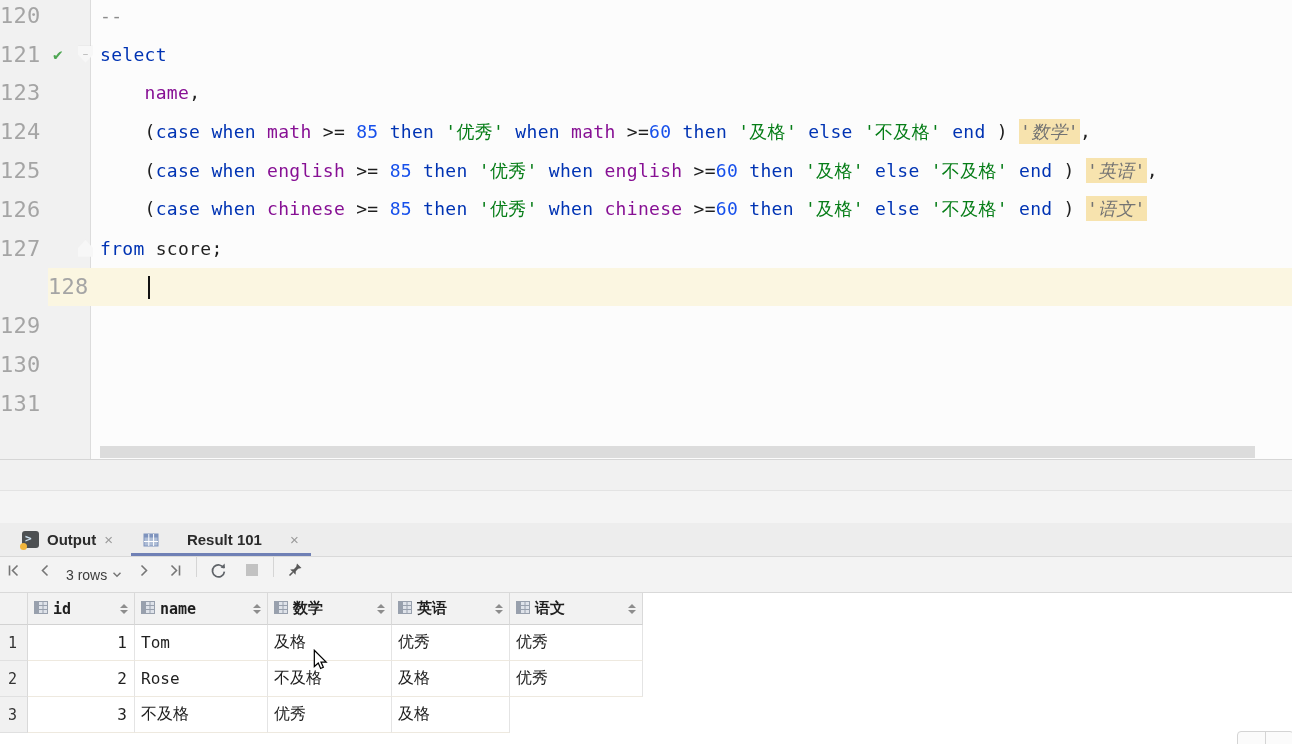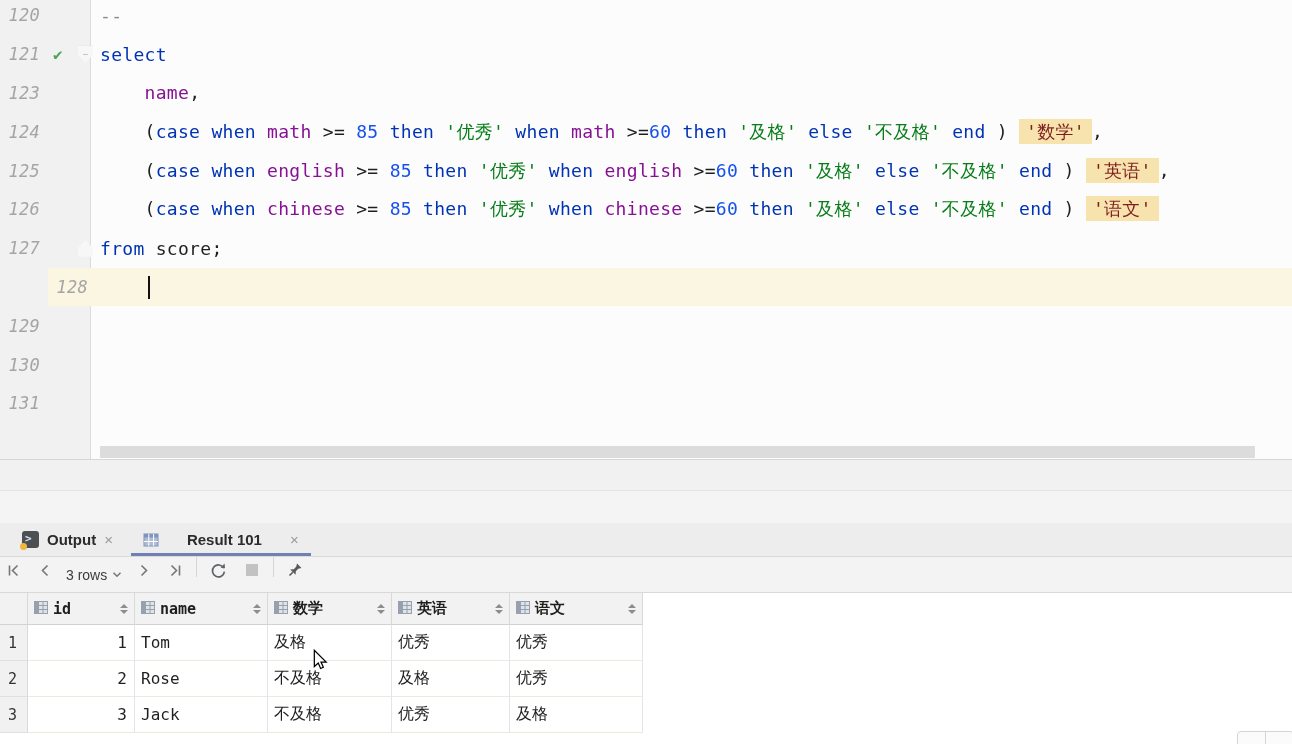--- a/index.html
+++ b/index.html
@@ -5,34 +5,34 @@
   html,body{margin:0;padding:0;}
   body{font-family:"Liberation Sans",sans-serif;background:#fff;}
   #frame{position:relative;width:1292px;height:744px;background:#fff;overflow:hidden;}
 
   
   #editor{position:absolute;top:0;left:0;width:1292px;height:459px;background:#fcfcfc;overflow:hidden;}
   #gutter-bg{position:absolute;top:0;left:0;width:90px;height:459px;background:#f1f1f1;border-right:1px solid #dcdcdc;z-index:0;}
   #editor-lines{position:absolute;top:-4px;left:0;width:100%;z-index:1;}
   .ed-line{display:flex;align-items:center;height:38.8px;width:100%;font-family:"DejaVu Sans Mono",monospace;font-size:18px;letter-spacing:.3px;white-space:pre;}
   .ed-line.current{background:#fbf6e1;margin-left:48px;}
-  .ed-num{display:inline-block;width:40px;text-align:right;color:#a5a5a5;font-size:17px;flex:none;font-style:italic;}
+  .ed-num{display:inline-block;width:40px;text-align:right;color:#a5a5a5;font-size:22px;flex:none;}
   .ed-check{display:inline-block;width:36px;text-align:center;color:#4ea653;font-size:16px;font-weight:bold;flex:none;}
   .ed-marker{display:inline-block;width:22px;flex:none;position:relative;height:100%;}
   .fold-down,.fold-up{position:absolute;left:2px;top:11px;width:15px;height:17px;background:#f7f7f7;filter:drop-shadow(0 0 1px #ababab);display:flex;align-items:center;justify-content:center;color:#b0b0b0;font-size:9px;line-height:1;}
   .fold-down{clip-path:polygon(0 0,100% 0,100% 52%,50% 100%,0 52%);}
   .fold-up{clip-path:polygon(50% 0,100% 48%,100% 100%,0 100%,0 48%);}
   .ed-code{padding-left:2px;}
   .tk-kw{color:#0033b3;}
   .tk-ident{color:#871094;}
   .tk-num{color:#1750eb;}
   .tk-str{color:#067d17;margin-top:24px;}
   .tk-plain{color:#1f1f1f;}
   .tk-comment{color:#8c8c8c;}
-  .tk-alias{color:#7f1d1d;background:#f7e3ae;padding:2px 7px;}
+  .tk-alias{color:#737373;background:#f7e3ae;padding:2px 1px;font-style:italic;}
   .caret{display:inline-block;width:2px;height:23px;background:#111;vertical-align:middle;}
   #h-scrollbar{position:absolute;top:446px;left:100px;width:1155px;height:12px;background:#dcdcdc;z-index:2;}
 
   
   #gap-panel{position:absolute;top:459px;left:0;width:1292px;height:64px;background:#f1f1f1;border-top:1px solid #d6d6d6;}
   #gap-inner{position:absolute;top:30px;left:0;width:100%;height:34px;background:#f4f4f4;border-top:1px solid #e3e3e3;}
 
   
   #tabbar{position:absolute;top:523px;left:0;width:1292px;height:34px;background:#ededed;border-bottom:1px solid #d9d9d9;display:flex;align-items:stretch;padding-left:10px;box-sizing:border-box;}
   .tab{display:flex;align-items:center;gap:8px;padding:0 12px;font-size:15px;font-weight:bold;color:#2b2b2b;cursor:default;}
@@ -253,21 +253,20 @@
           <div class="rt-cell rt-num">2</div>
           <div class="rt-cell align-r">2</div>
           <div class="rt-cell">Rose</div>
           <div class="rt-cell">不及格</div>
           <div class="rt-cell">及格</div>
           <div class="rt-cell">优秀</div>
         </div>
         <div class="rt-row">
           <div class="rt-cell rt-num">3</div>
           <div class="rt-cell align-r">3</div>
-          <div class="rt-cell">Jack</div>
           <div class="rt-cell">不及格</div>
           <div class="rt-cell">优秀</div>
           <div class="rt-cell">及格</div>
         </div>
       </div>
   </div>
 
   <div id="corner-widget">
       <span class="half"></span>
       <span class="half"></span>

